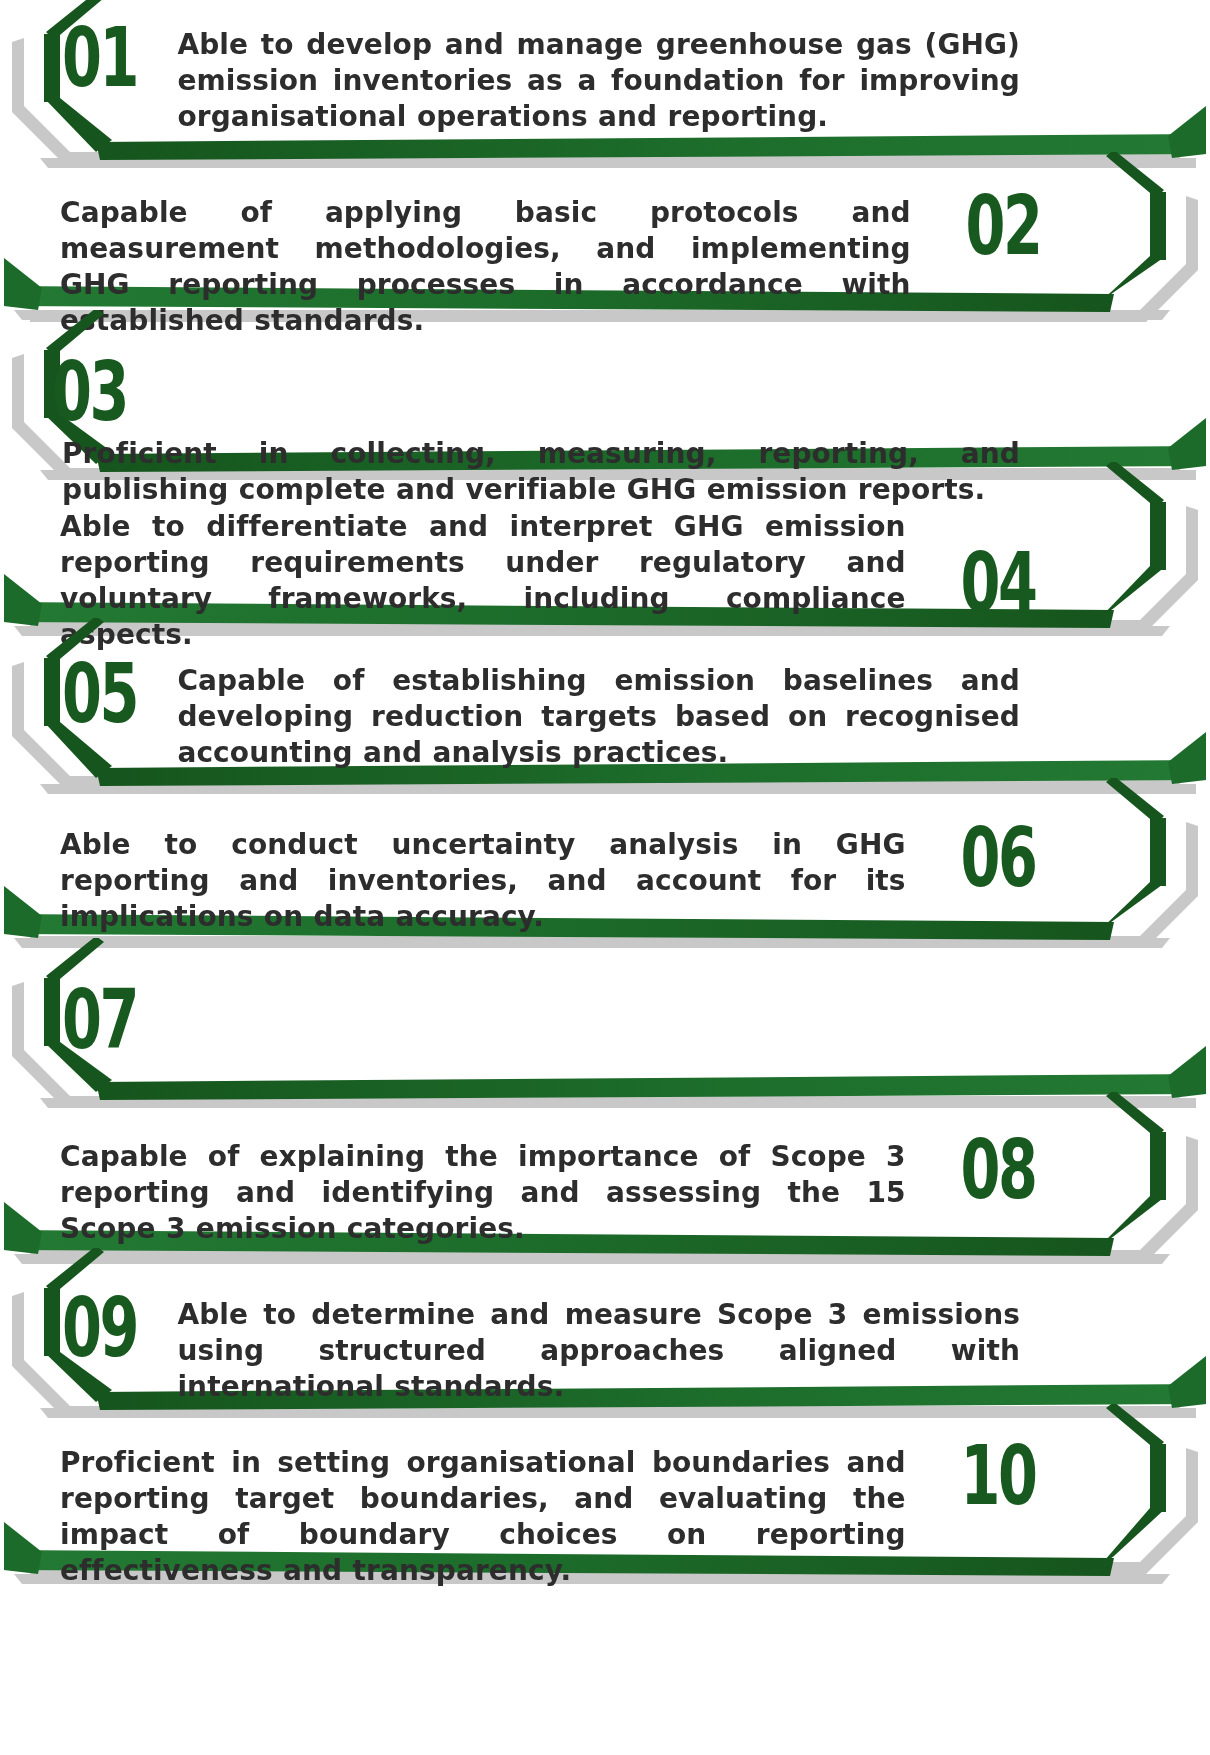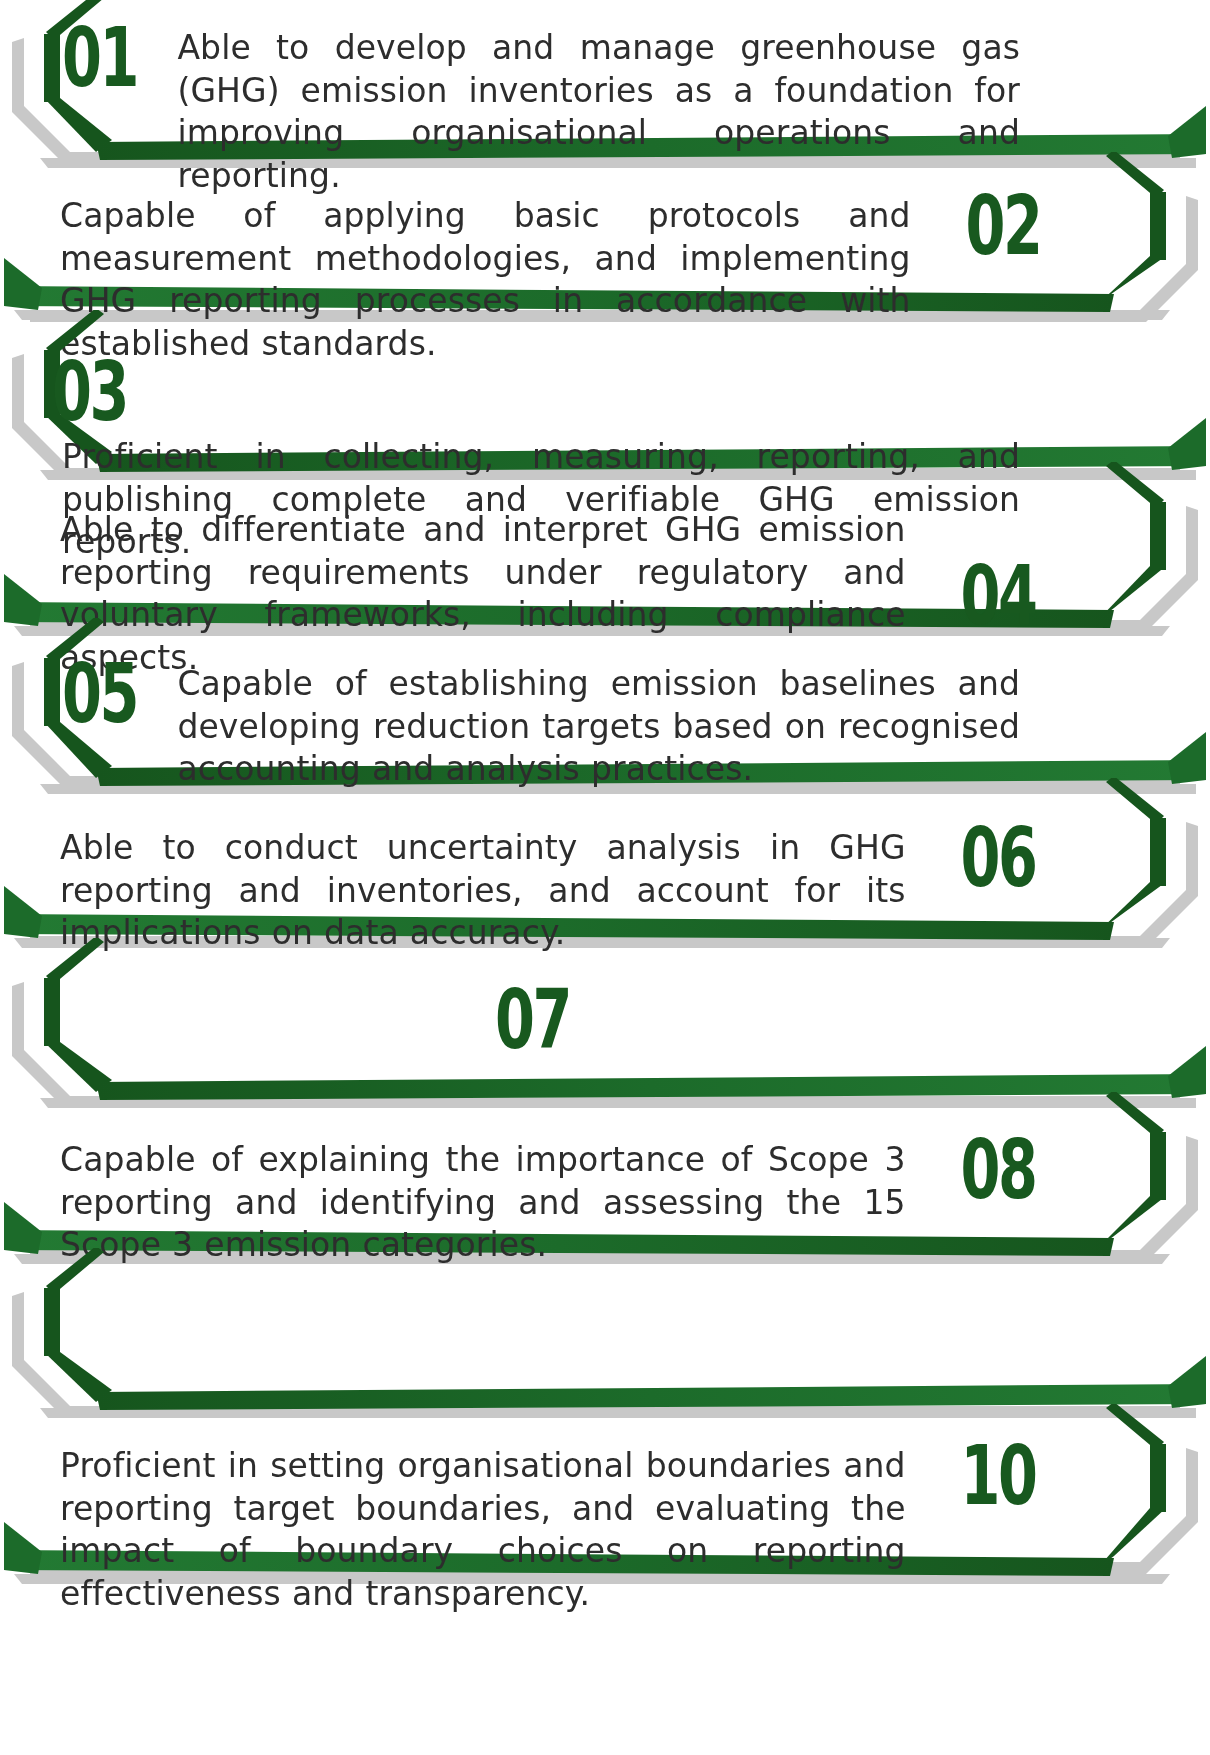--- a/index.html
+++ b/index.html
@@ -44,21 +44,20 @@
     position: absolute;
     display: flex;
     align-items: flex-start;
     gap: 14px;
   }
 
   .row-left .row-content {
     left: 64px;
     right: 150px;
     flex-direction: row;
-    justify-content: center;
   }
   .row-right .row-content {
     left: 60px;
     right: 160px;
     flex-direction: row;
   }
 
   .num {
     color: #18591f;
     font-family: "DejaVu Sans", "Liberation Sans", sans-serif;
@@ -74,25 +73,25 @@
     -webkit-font-smoothing: antialiased;
   }
   .row-right .num {
     transform-origin: right top;
     margin-left: 18px;
   }
 
   .txt {
     flex: 1 1 auto;
     color: #2d2d2d;
-    font-size: 33px;
+    font-size: 28px;
     line-height: 1.29;
     text-align: justify;
     text-justify: inter-word;
-    font-weight: 400;
+    font-weight: 700;
     letter-spacing: 0.1px;
     word-spacing: 0.5px;
     padding-top: 3px;
   }
   .row-left .txt { margin-left: 10px; }
   .row-right .txt { margin-right: 6px; }
 
   
 </style>
 </head>
@@ -347,20 +346,24 @@
           </linearGradient>
         </defs>
         <polygon points="12,48 12,118 64,170 1180,170 1180,158 70,158 24,112 24,44" fill="#c8c8c8"></polygon>
         <polygon points="40,160 1196,160 1196,170 48,170" fill="#c8c8c8"></polygon>
         <polygon points="46,38 96,-2 104,4 54,46" fill="#16551d"></polygon>
         <polygon points="44,40 60,40 60,108 44,108" fill="#16551d"></polygon>
         <polygon points="44,104 60,104 112,142 96,154" fill="#16551d"></polygon>
         <polygon points="96,144 1206,136 1206,156 100,162" fill="url(#g8)"></polygon>
         <polygon points="1168,138 1206,108 1206,156 1172,160" fill="#1c6b2a"></polygon>
       </svg>
+      <div class="row-content" style="top: 46px; left: 62px; right: 190px;">
+        <div class="num">09</div>
+        <div class="txt">Able to determine and measure Scope 3 emissions using structured approaches aligned with international standards.</div>
+      </div>
     </div>
     <div class="row row-right" style="top: 1404px; height: 182px;">
       <svg class="row-svg" width="1210" height="182" viewBox="0 0 1210 182" preserveAspectRatio="none">
         <defs>
           <linearGradient id="g9" x1="0" y1="0" x2="1" y2="0">
             <stop offset="0" stop-color="#16551d"></stop>
             <stop offset="0.5" stop-color="#1c6b2a"></stop>
             <stop offset="1" stop-color="#237a33"></stop>
           </linearGradient>
         </defs>

